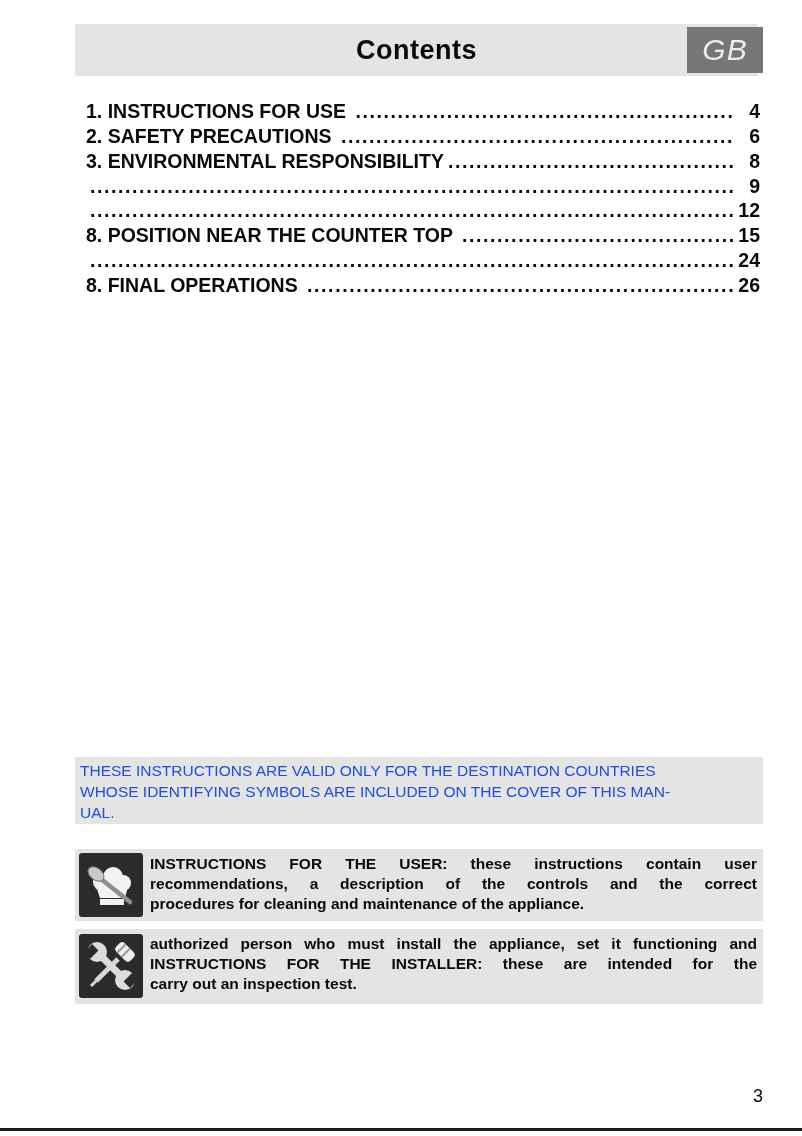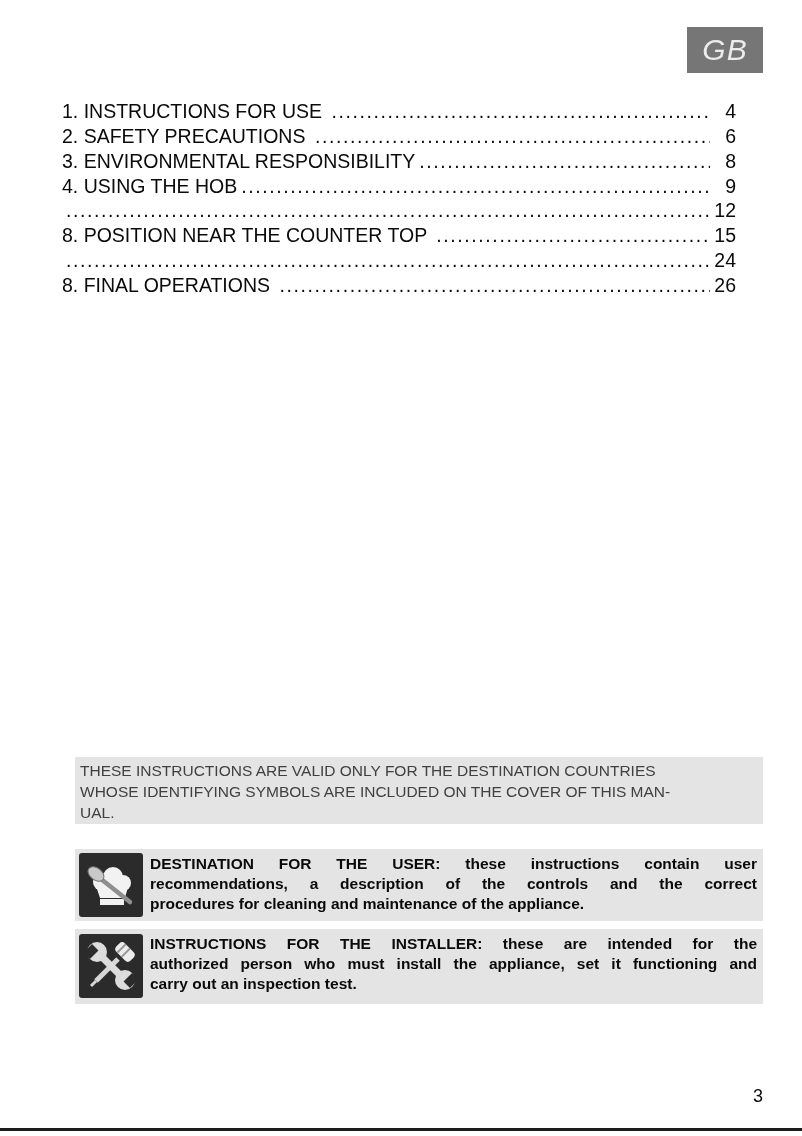--- a/index.html
+++ b/index.html
@@ -22,41 +22,41 @@
   .title { font-size: 27px; font-weight: bold; color: #0a0a0a; letter-spacing: 0.5px; }
   .gb-badge {
     position: absolute; left: 687px; top: 27px; width: 76px; height: 46px;
     background: var(--badge_bg, #767676);
     color: var(--badge_text, #ececec);
     display: flex; align-items: center; justify-content: center;
     font-size: 30px; letter-spacing: 1px; font-style: italic;
   }
 
   
-  .toc { position: absolute; left: 62px; top: 100px; width: 688px; }
+  .toc { position: absolute; left: 86px; top: 100px; width: 688px; font-weight: bold; }
   .toc-row {
     display: flex; align-items: baseline;
     height: 24.85px; font-size: 19.5px;
     padding-right: 14px;
   }
   .toc-label { white-space: pre; flex: 0 0 auto; }
   .toc-dots {
     flex: 1 1 auto; overflow: hidden; white-space: nowrap;
     letter-spacing: 1.6px; padding: 0 2px 0 4px;
   }
   .toc-page { flex: 0 0 auto; min-width: 26px; text-align: right; }
 
   
   .notice {
     position: absolute; left: 75px; top: 757px; width: 688px; height: 67px;
     background: var(--bar_bg, #e4e4e4);
     padding: 3px 6px 0 5px;
   }
   .notice-text {
-    font-size: 15.5px; line-height: 21px; white-space: pre-line; color: #404040;
+    font-size: 15.5px; line-height: 21px; white-space: pre-line; color: #1d4ed8;
   }
 
   
   .info-box {
     position: absolute; left: 75px; width: 688px;
     background: var(--bar_bg, #e4e4e4);
   }
   .box-user { top: 849px; height: 72px; }
   .box-installer { top: 929px; height: 75px; }
   .info-icon { position: absolute; left: 4px; top: 4px; width: 64px; height: 64px; display: block; }
@@ -76,40 +76,42 @@
   .bottom-rule {
     position: absolute; left: 0; top: 1128px; width: 802px; height: 3px;
     background: var(--rule, #1c1c1c);
   }
 </style>
 </head>
 <body>
 
 <div class="page">
 
+  <div class="header-bar">
+    <h1 class="title">Contents</h1>
+  </div>
   <div class="gb-badge">GB</div>
 
   <div class="toc">
     <div class="toc-row">
       <span class="toc-label">1. INSTRUCTIONS FOR USE </span>
         <span class="toc-dots">....................................................................................................................................................................................</span>
         <span class="toc-page">4</span>
     </div>
     <div class="toc-row">
       <span class="toc-label">2. SAFETY PRECAUTIONS </span>
         <span class="toc-dots">....................................................................................................................................................................................</span>
         <span class="toc-page">6</span>
     </div>
     <div class="toc-row">
       <span class="toc-label">3. ENVIRONMENTAL RESPONSIBILITY</span>
         <span class="toc-dots">....................................................................................................................................................................................</span>
         <span class="toc-page">8</span>
     </div>
     <div class="toc-row">
-      <span class="toc-label">4. USING THE HOB</span>
         <span class="toc-dots">....................................................................................................................................................................................</span>
         <span class="toc-page">9</span>
     </div>
     <div class="toc-row">
         <span class="toc-dots">....................................................................................................................................................................................</span>
         <span class="toc-page">12</span>
     </div>
     <div class="toc-row">
       <span class="toc-label">8. POSITION NEAR THE COUNTER TOP </span>
         <span class="toc-dots">....................................................................................................................................................................................</span>
@@ -139,21 +141,21 @@
         <circle cx="23" cy="29" r="9" fill="#f2f2f2"></circle>
         <circle cx="34" cy="24" r="10" fill="#f2f2f2"></circle>
         <circle cx="44" cy="30" r="8" fill="#f2f2f2"></circle>
         <path d="M16 30 L50 30 L46 45 L21 45 Z" fill="#f2f2f2"></path>
         <rect x="21" y="46" width="24" height="6" fill="#f2f2f2"></rect>
         <line x1="22" y1="26" x2="51" y2="49" stroke="#8f8f8f" stroke-width="4.5" stroke-linecap="round"></line>
         <ellipse cx="17" cy="21" rx="9" ry="6" transform="rotate(38 17 21)" fill="#c9c9c9" stroke="#6e6e6e" stroke-width="1"></ellipse>
       </svg>
     </span>
     <div class="info-text">
-      <div class="jl">DESTINATION FOR THE USER: these instructions contain user</div>
+      <div class="jl">INSTRUCTIONS FOR THE USER: these instructions contain user</div>
       <div class="jl">recommendations, a description of the controls and the correct</div>
       <div class="jl last">procedures for cleaning and maintenance of the appliance.</div>
     </div>
   </div>
 
   <div class="info-box box-installer">
     <span class="info-icon">
       <svg viewBox="0 0 64 64" width="64" height="64">
         <rect width="64" height="64" rx="3" fill="#2b2b2b"></rect>
         <g transform="rotate(45 46 18)">
@@ -164,22 +166,22 @@
         <line x1="39" y1="25" x2="17" y2="47" stroke="#d6d6d6" stroke-width="5"></line>
         <line x1="17" y1="47" x2="12" y2="52" stroke="#d6d6d6" stroke-width="3"></line>
         <line x1="22" y1="22" x2="42" y2="42" stroke="#dcdcdc" stroke-width="7"></line>
         <circle cx="18" cy="18" r="10" fill="#dcdcdc"></circle>
         <rect x="6" y="13" width="12" height="9" fill="#2b2b2b" transform="rotate(-45 12 17.5)"></rect>
         <circle cx="46" cy="46" r="10" fill="#dcdcdc"></circle>
         <rect x="46" y="42" width="12" height="9" fill="#2b2b2b" transform="rotate(-45 52 46.5)"></rect>
       </svg>
     </span>
     <div class="info-text">
+      <div class="jl">authorized person who must install the appliance, set it functioning and</div>
       <div class="jl">INSTRUCTIONS FOR THE INSTALLER: these are intended for the</div>
-      <div class="jl">authorized person who must install the appliance, set it functioning and</div>
       <div class="jl last">carry out an inspection test.</div>
     </div>
   </div>
 
   <div class="page-number">3</div>
   <div class="bottom-rule"></div>
 
 </div>
 
 </body></html>

